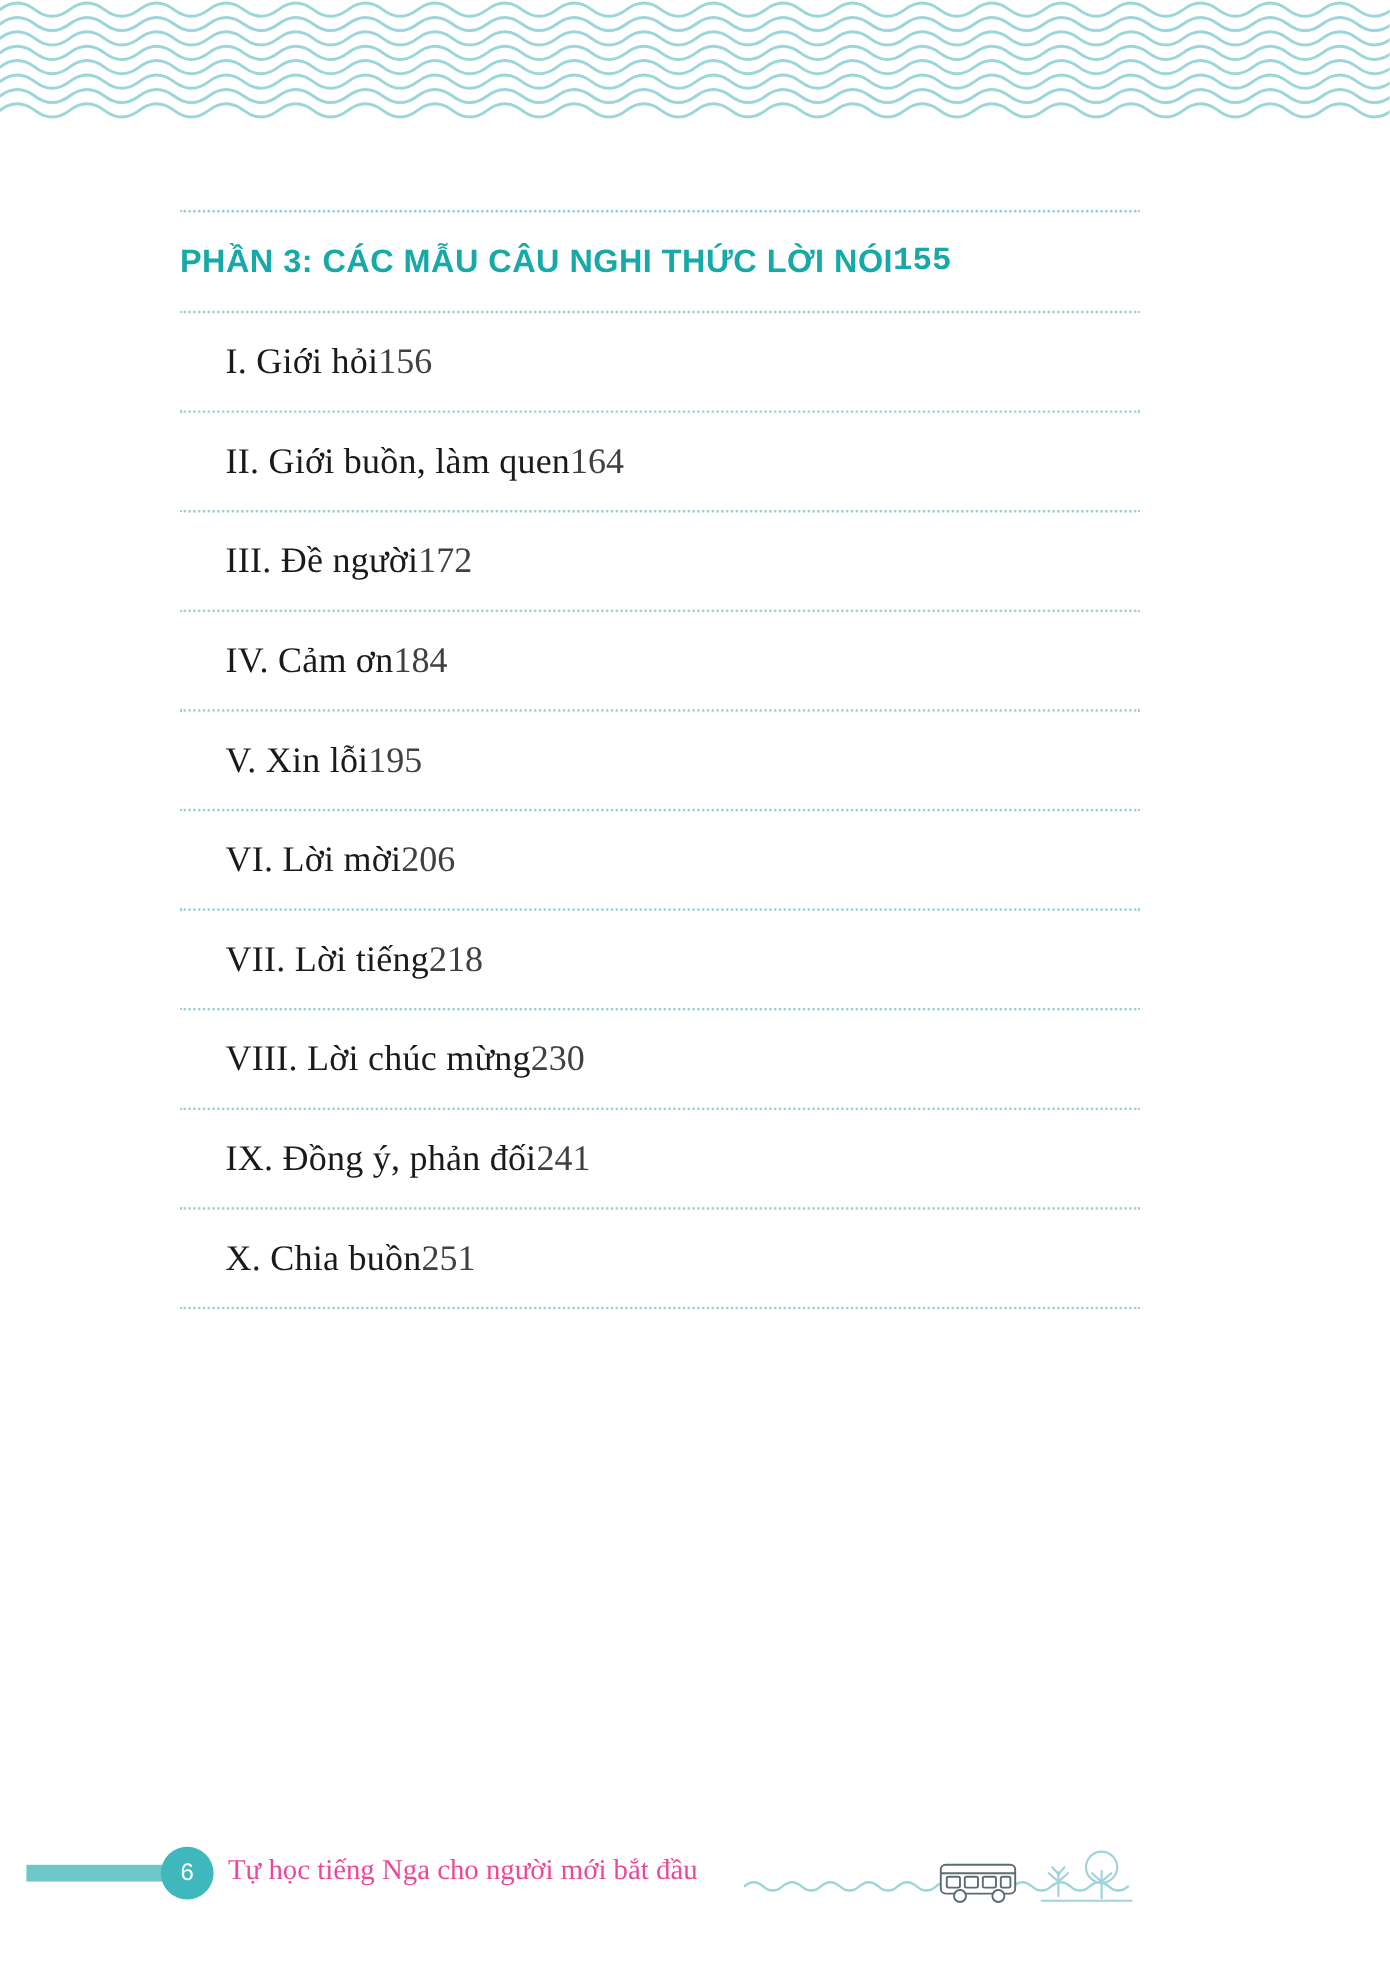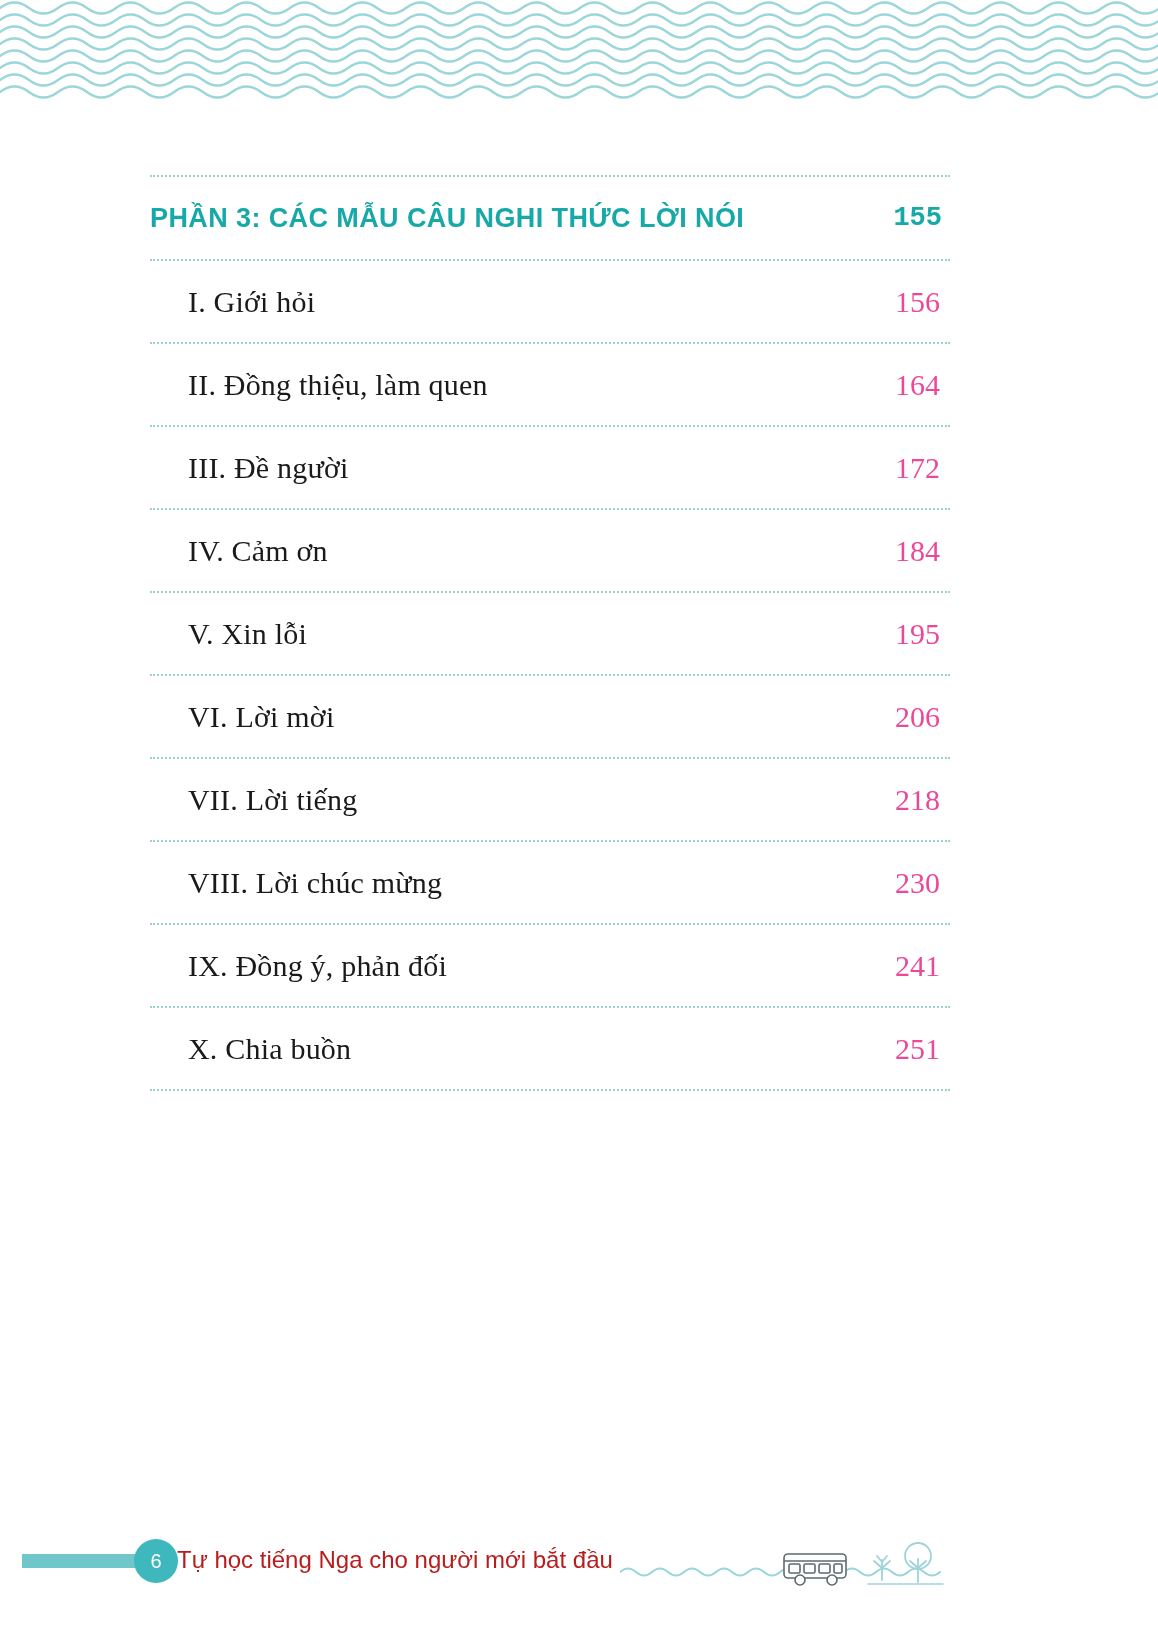--- a/index.html
+++ b/index.html
@@ -34,21 +34,20 @@
     width: 800px;
   }
   .toc-rule {
     border-top: 2px dotted #9bd0d2;
     height: 0;
     width: 100%;
   }
   .toc-row {
     display: flex;
     align-items: center;
-    justify-content: space-between;
     box-sizing: border-box;
   }
   .part-row {
     height: 82px;
     padding: 0 8px 0 0;
   }
   .part-title {
     font-family: "Liberation Sans", sans-serif;
     font-weight: bold;
     font-size: 27px;
@@ -65,21 +64,21 @@
     height: 81px;
     padding-left: 38px;
   }
   .item-title {
     font-size: 30px;
     color: #1a1a1a;
     letter-spacing: 0.2px;
   }
   .item-page {
     font-size: 30px;
-    color: #ec4899;
+    color: #404040;
     padding-right: 10px;
   }
 
   
   .footer {
     position: absolute;
     left: 0;
     bottom: 52px;
     width: 1158px;
     height: 60px;
@@ -102,25 +101,25 @@
     background: #3fb8bd;
     color: #ffffff;
     font-family: "Liberation Sans", sans-serif;
     font-size: 20px;
     display: flex;
     align-items: center;
     justify-content: center;
   }
   .footer-text {
     position: absolute;
-    left: 177px;
+    left: 190px;
     top: 12px;
-    font-family: Liberation Sans, sans-serif;
+    font-family: Liberation Serif, serif;
     font-size: 24px;
-    color: #b91c1c;
+    color: #ec4899;
     white-space: nowrap;
   }
   .footer-wave {
     position: absolute;
     left: 620px;
     top: 28px;
     width: 330px;
     height: 20px;
   }
   .footer-art {
@@ -163,21 +162,21 @@
 
   <div class="toc-rule"></div>
 
   <div class="toc-row item-row">
     <span class="item-title">I.  Giới hỏi</span>
     <span class="item-page">156</span>
   </div>
   <div class="toc-rule"></div>
 
   <div class="toc-row item-row">
-    <span class="item-title">II. Đồng thiệu, làm quen</span>
+    <span class="item-title">II. Giới buồn, làm quen</span>
     <span class="item-page">164</span>
   </div>
   <div class="toc-rule"></div>
 
   <div class="toc-row item-row">
     <span class="item-title">III. Đề người</span>
     <span class="item-page">172</span>
   </div>
   <div class="toc-rule"></div>
 

